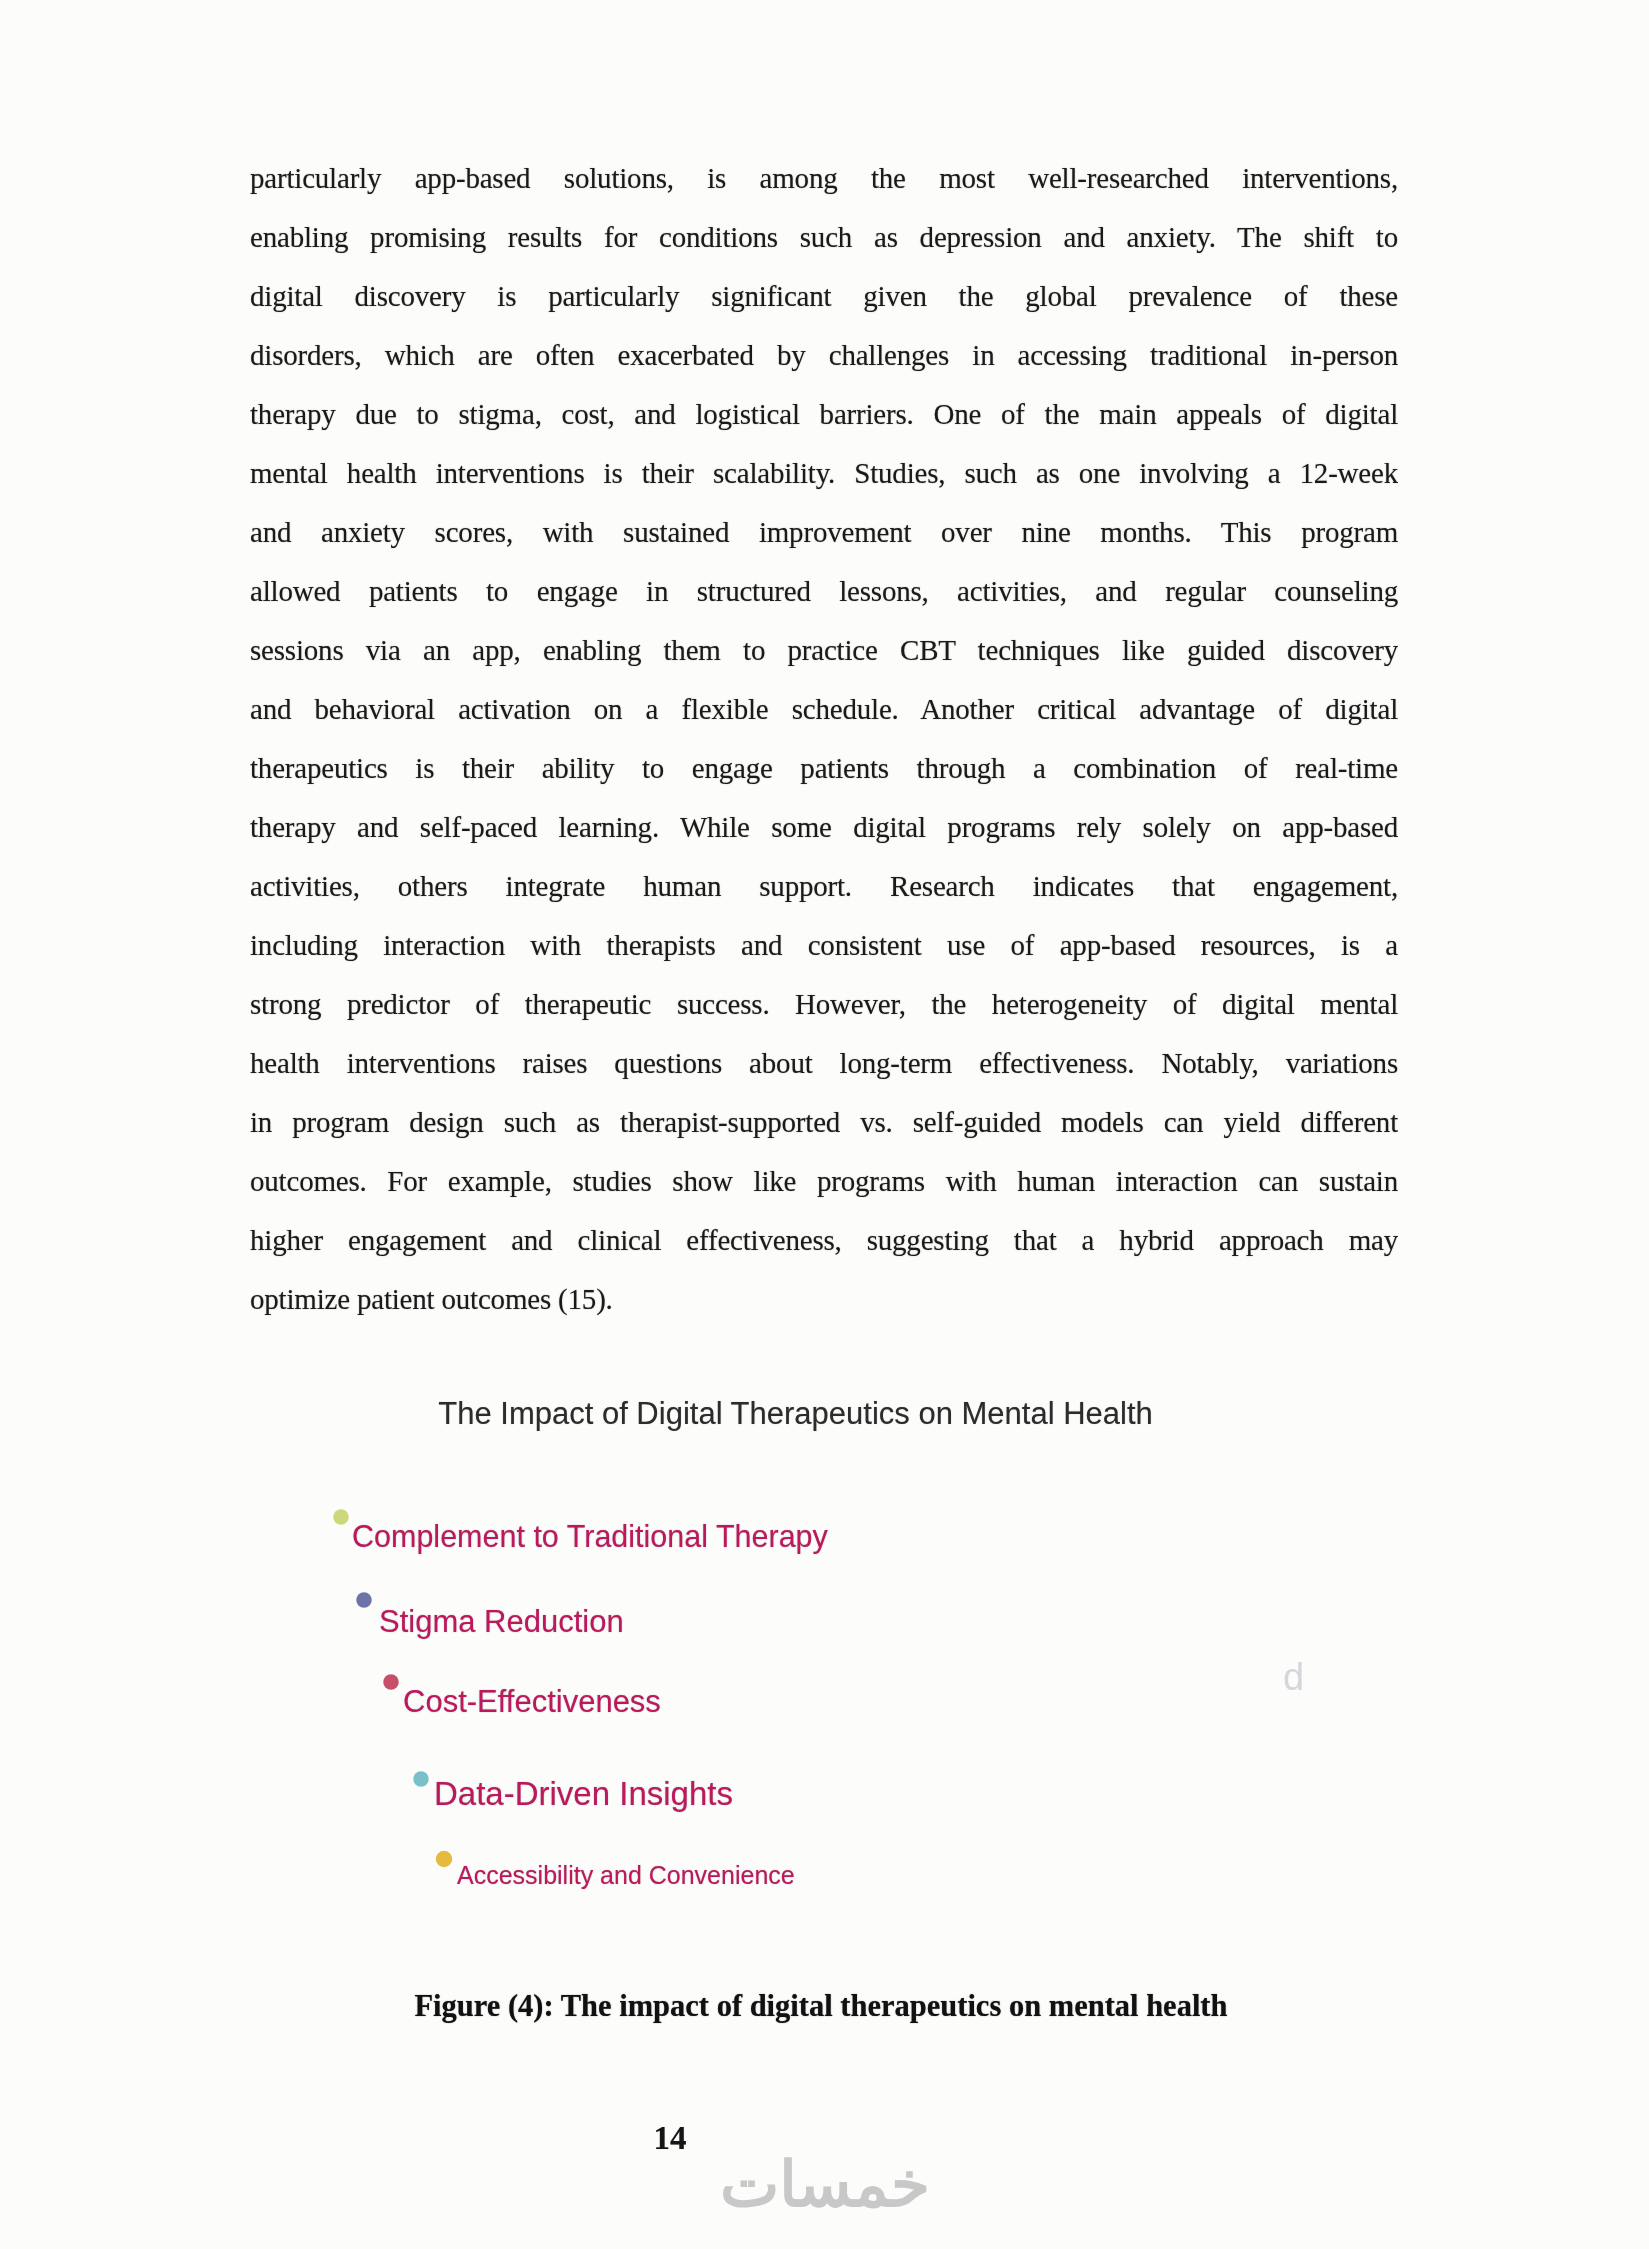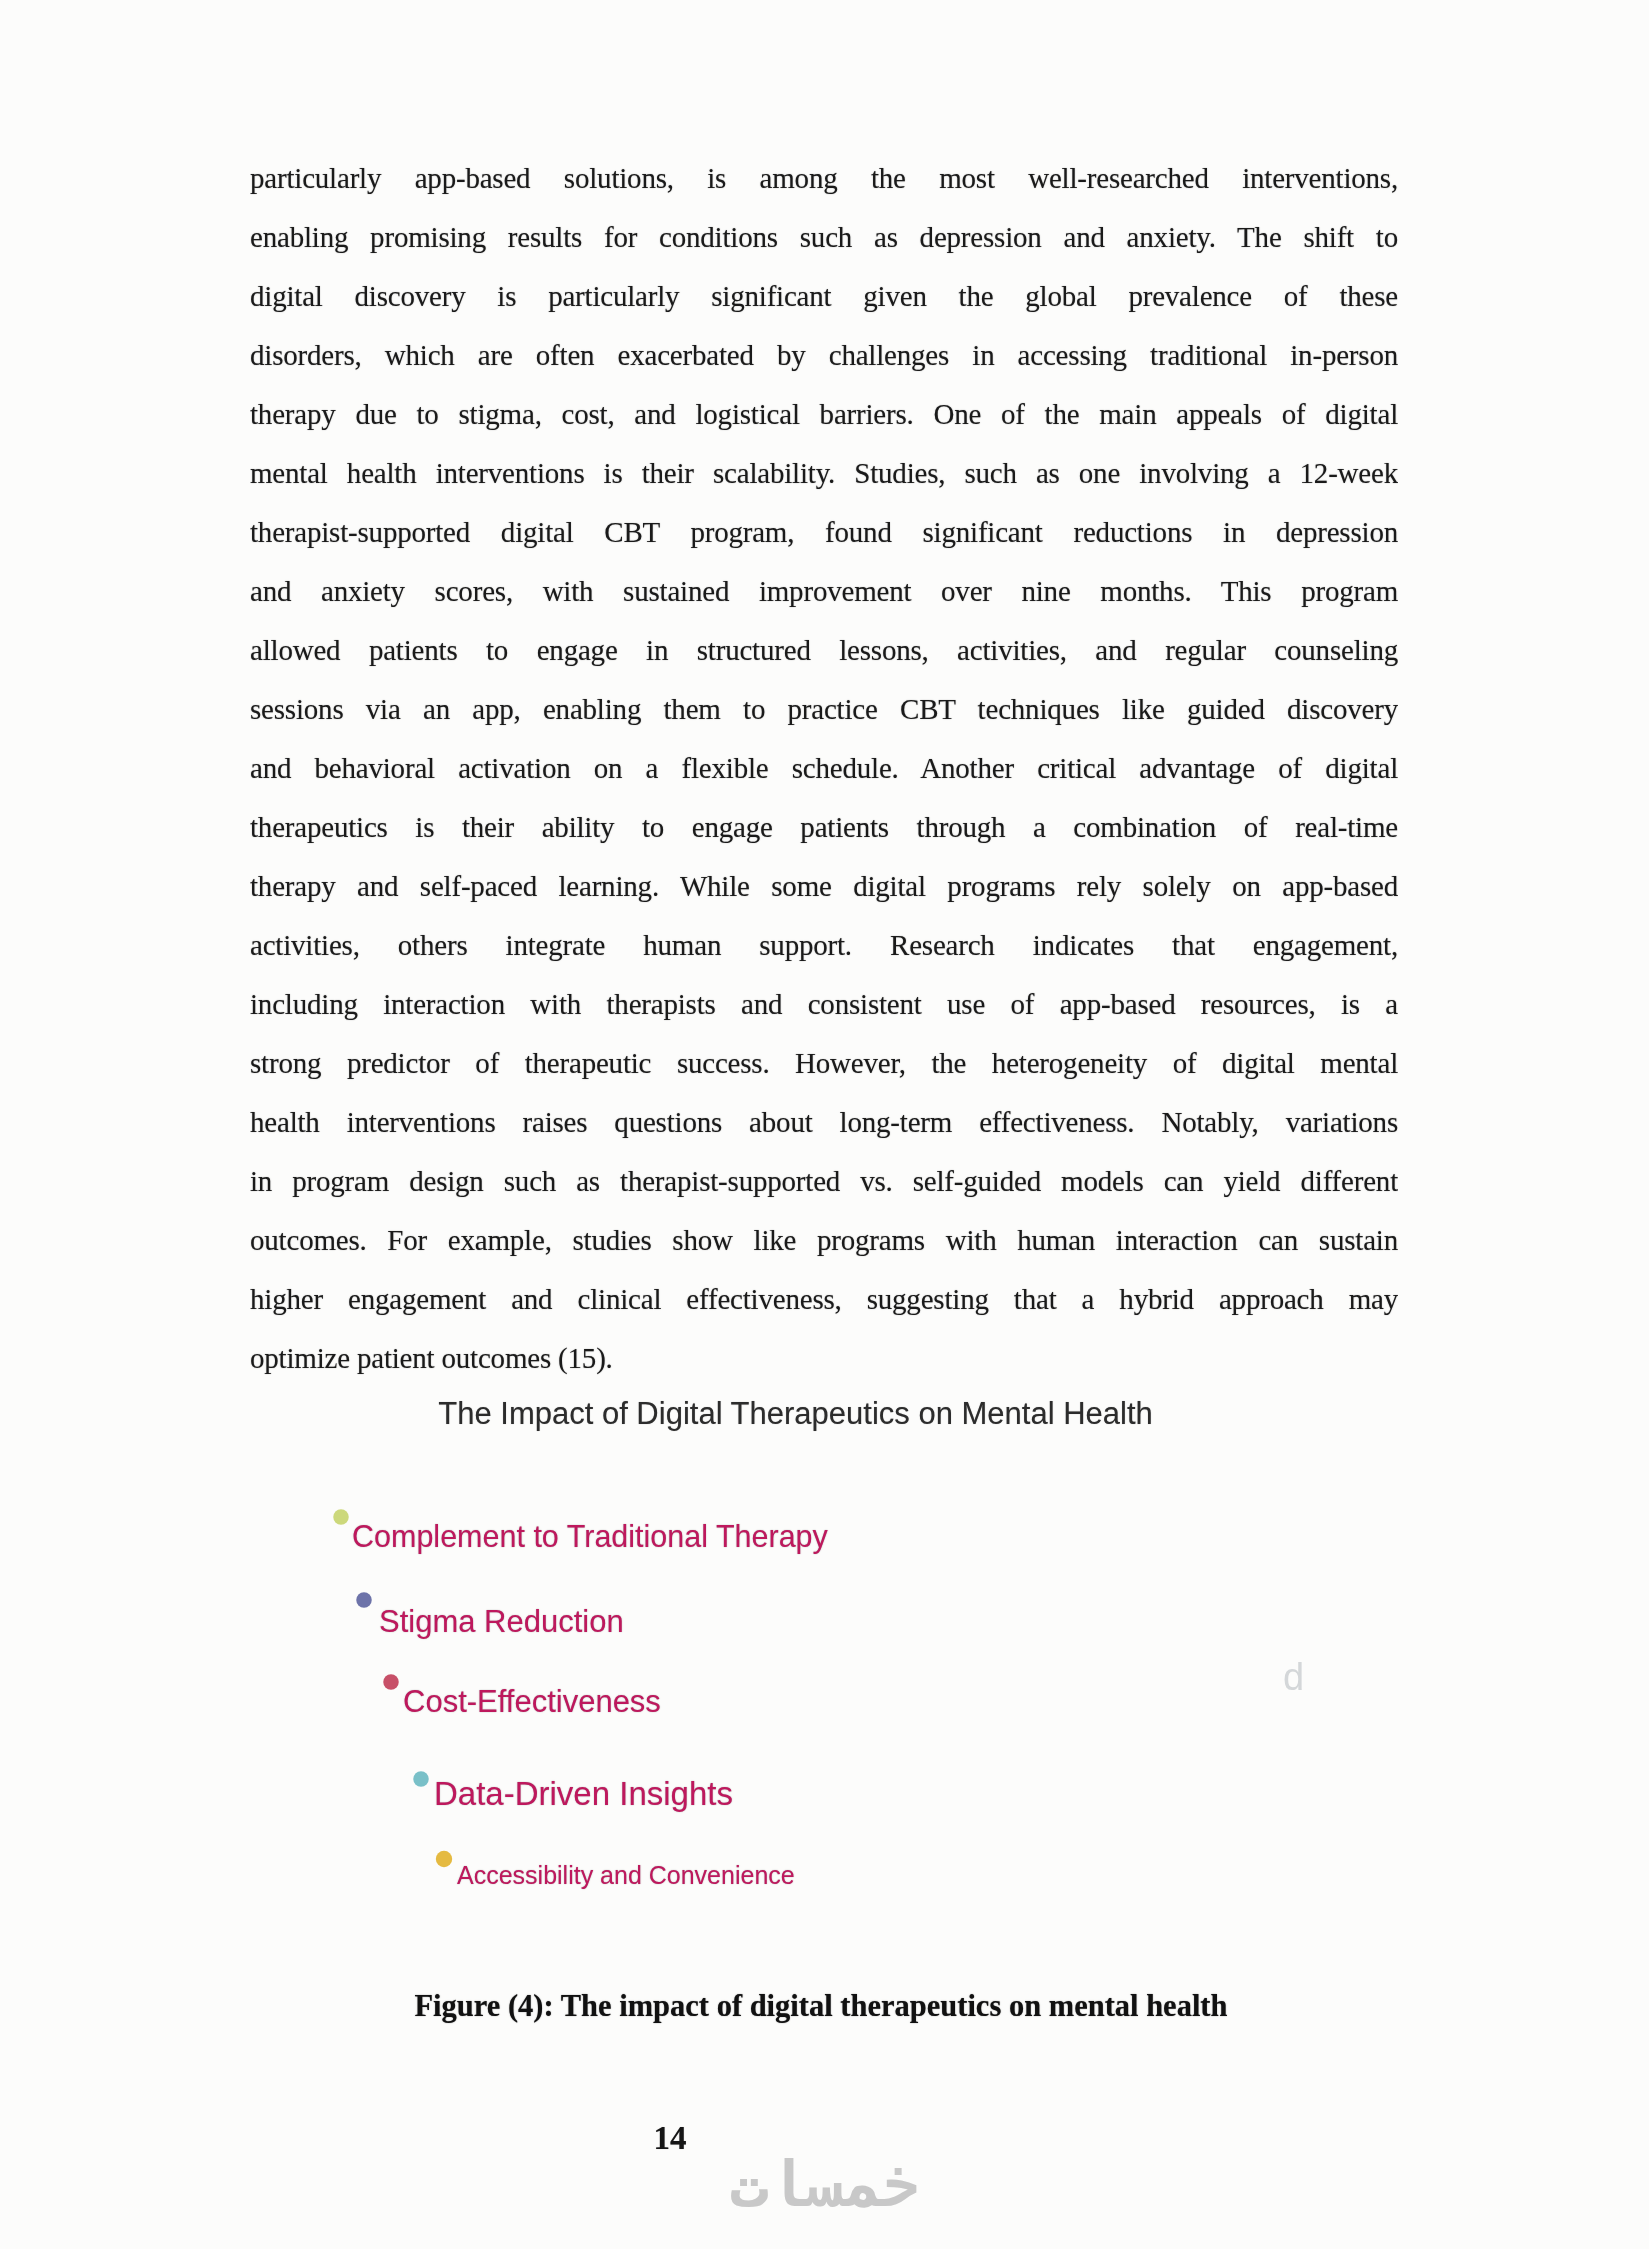--- a/index.html
+++ b/index.html
@@ -49,37 +49,36 @@
     font-weight:700;font-size:30.5px;color:#111;
     text-shadow:0 0 1.2px rgba(0,0,0,.55);
   }
   .page-num{
     position:absolute;left:0;top:2120px;width:1340px;text-align:center;
     font-size:33px;font-weight:600;color:#161616;
     text-shadow:0 0 0.8px rgba(0,0,0,.4);
   }
   .khamsat{
     position:absolute;left:0;top:2148px;width:1650px;text-align:center;
-    font-family:Liberation Mono, monospace;font-size:63px;font-weight:bold;
+    font-family:Liberation Sans, sans-serif;font-size:63px;font-weight:bold;
     color:#c8c8c8;letter-spacing:0.8px;
   }
 </style>
 </head>
 <body>
 
 <div class="page">
 
   <div class="body-lines">
     <div class="tl">particularly app-based solutions, is among the most well-researched interventions,</div>
     <div class="tl">enabling promising results for conditions such as depression and anxiety. The shift to</div>
     <div class="tl">digital discovery is particularly significant given the global prevalence of these</div>
     <div class="tl">disorders, which are often exacerbated by challenges in accessing traditional in-person</div>
     <div class="tl">therapy due to stigma, cost, and logistical barriers. One of the main appeals of digital</div>
     <div class="tl">mental health interventions is their scalability. Studies, such as one involving a 12-week</div>
-    <div class="tl">therapist-supported digital CBT program, found significant reductions in depression</div>
     <div class="tl">and anxiety scores, with sustained improvement over nine months. This program</div>
     <div class="tl">allowed patients to engage in structured lessons, activities, and regular counseling</div>
     <div class="tl">sessions via an app, enabling them to practice CBT techniques like guided discovery</div>
     <div class="tl">and behavioral activation on a flexible schedule. Another critical advantage of digital</div>
     <div class="tl">therapeutics is their ability to engage patients through a combination of real-time</div>
     <div class="tl">therapy and self-paced learning. While some digital programs rely solely on app-based</div>
     <div class="tl">activities, others integrate human support. Research indicates that engagement,</div>
     <div class="tl">including interaction with therapists and consistent use of app-based resources, is a</div>
     <div class="tl">strong predictor of therapeutic success. However, the heterogeneity of digital mental</div>
     <div class="tl">health interventions raises questions about long-term effectiveness. Notably, variations</div>

